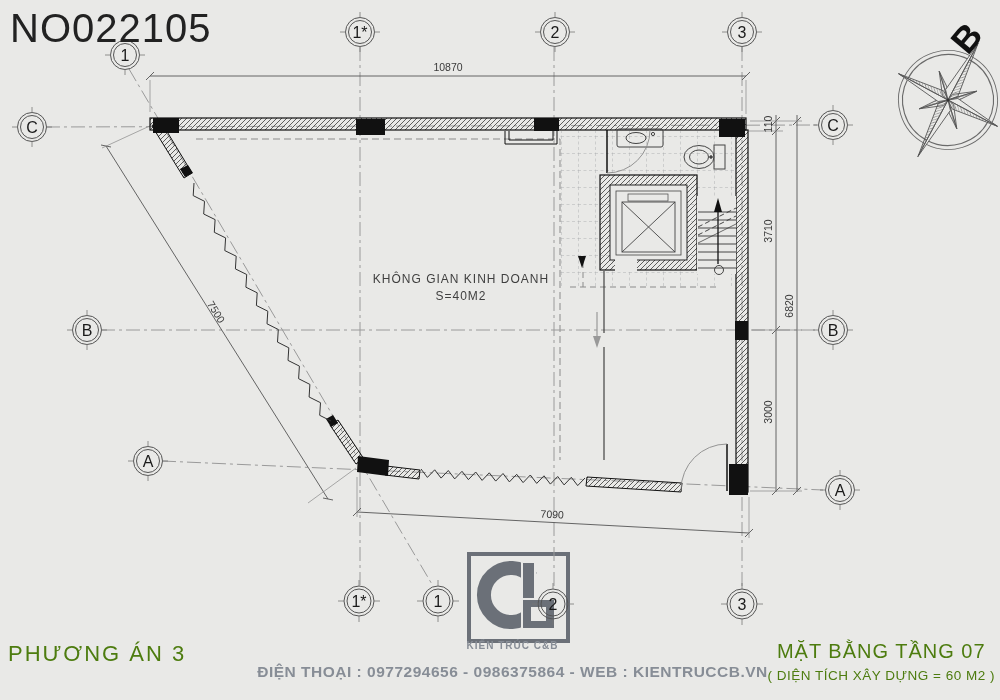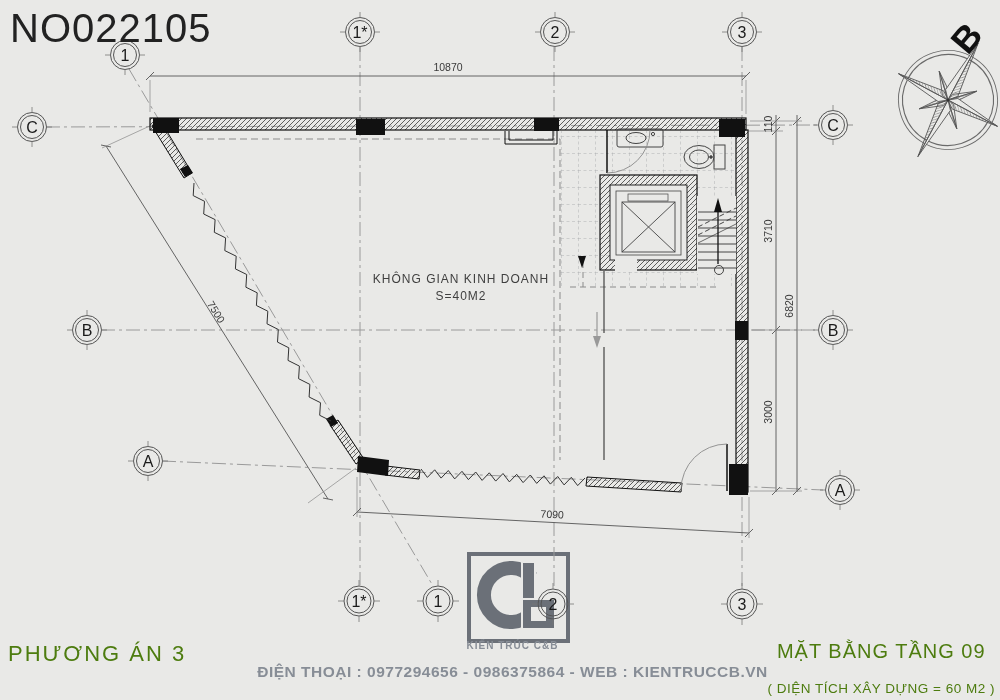--- a/index.html
+++ b/index.html
@@ -21,21 +21,21 @@
   }
   #footer-center{
     left:240px;top:640px;width:545px;text-align:center;z-index:5;
   }
   #brand-line{font-size:10px;font-weight:bold;color:#878d96;letter-spacing:1px;}
   #contact-line{font-size:15.5px;font-weight:bold;color:#878d96;margin-top:12px;letter-spacing:.5px;}
   #footer-right{
     right:5px;top:640px;text-align:center;z-index:5;
   }
   #footer-right .l1{font-size:20px;letter-spacing:1px;}
-  #footer-right .l2{font-size:13.5px;margin-top:18px;letter-spacing:.5px;}
+  #footer-right .l2{font-size:13.5px;margin-top:5px;letter-spacing:.5px;}
   text{font-family:"Liberation Sans",sans-serif;}
   .dimtxt{font-size:10.5px;fill:#3a3a3a;}
   .bubtxt{font-size:16px;fill:#1a1a1a;}
   .roomtxt{font-size:12px;fill:#3f3f3f;letter-spacing:1px;}
 </style>
 </head>
 <body>
 
 <div id="canvas">
 
@@ -348,17 +348,17 @@
   </svg>
 
   <div id="footer-left" class="abs footer-black">PHƯƠNG ÁN 3</div>
 
   <div id="footer-center" class="abs">
     <div id="brand-line">KIẾN TRÚC C&amp;B</div>
     <div id="contact-line">ĐIỆN THOẠI : 0977294656 - 0986375864 - WEB : KIENTRUCCB.VN</div>
   </div>
 
   <div id="footer-right" class="abs footer-black">
-    <div class="l1">MẶT BẰNG TẦNG 09</div>
+    <div class="l1">MẶT BẰNG TẦNG 07</div>
     <div class="l2">( DIỆN TÍCH XÂY DỰNG = 60 M2 )</div>
   </div>
 
 </div>
 
 </body></html>

